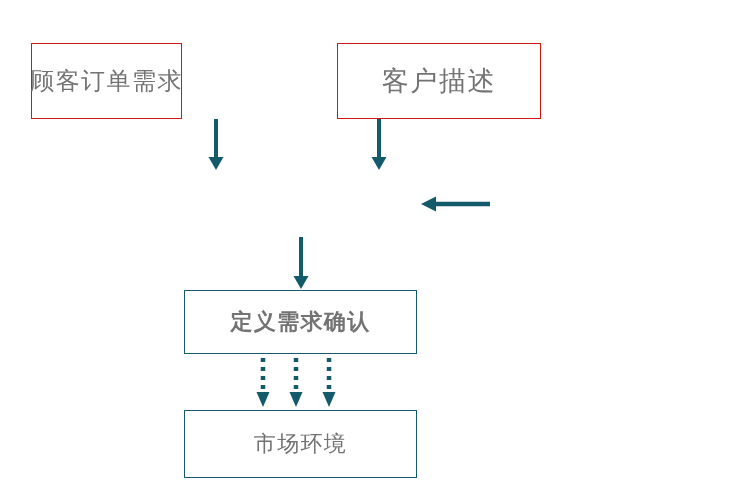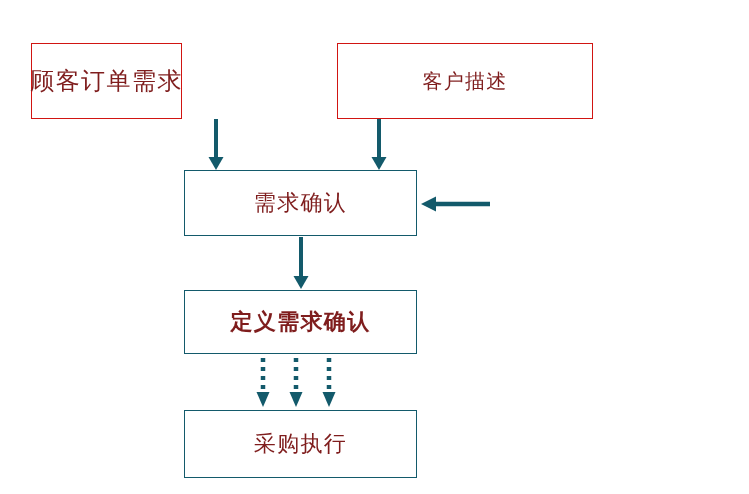--- a/index.html
+++ b/index.html
@@ -15,21 +15,21 @@
     overflow: hidden;
     font-family: "Liberation Serif", "DejaVu Serif", serif;
   }
   .node {
     position: absolute;
     box-sizing: border-box;
     display: flex;
     align-items: center;
     justify-content: center;
     background: #ffffff;
-    color: #7f1d1d;
+    color: #737373;
     letter-spacing: 0.06em;
     line-height: 1;
     white-space: nowrap;
   }
   .node-red {
     border: 1.6px solid #d11512;
   }
   .node-teal {
     border: 1.6px solid #135a6b;
   }
@@ -46,35 +46,32 @@
 </style>
 </head>
 <body>
 
 <div id="canvas">
 
   <div class="node node-red" style="left:31px; top:43px; width:151px; height:76px; font-size:24px;">
     <span class="node-label">顾客订单需求</span>
   </div>
 
-  <div class="node node-red" style="left:337px; top:43px; width:256px; height:76px; font-size:20px;">
+  <div class="node node-red" style="left:337px; top:43px; width:204px; height:76px; font-size:27px;">
     <span class="node-label">客户描述</span>
   </div>
 
-  <div class="node node-teal" style="left:184px; top:170px; width:233px; height:66px; font-size:22px;">
-    <span class="node-label">需求确认</span>
-  </div>
 
 
   <div class="node node-teal" style="left:184px; top:290px; width:233px; height:64px; font-size:22px;font-weight:bold;">
     <span class="node-label">定义需求确认</span>
   </div>
 
   <div class="node node-teal" style="left:184px; top:410px; width:233px; height:68px; font-size:22px;">
-    <span class="node-label">采购执行</span>
+    <span class="node-label">市场环境</span>
   </div>
 
   <div class="connector" style="left:204px; top:119px; width:24px; height:52px;">
     <svg width="24" height="52" viewBox="0 0 24 52" aria-hidden="true">
       <line x1="12" y1="0" x2="12" y2="40" stroke="#135a6b" stroke-width="4"></line>
       <polygon points="12,51 4.5,38 19.5,38" fill="#135a6b"></polygon>
     </svg>
   </div>
 
   <div class="connector" style="left:367px; top:119px; width:24px; height:52px;">

